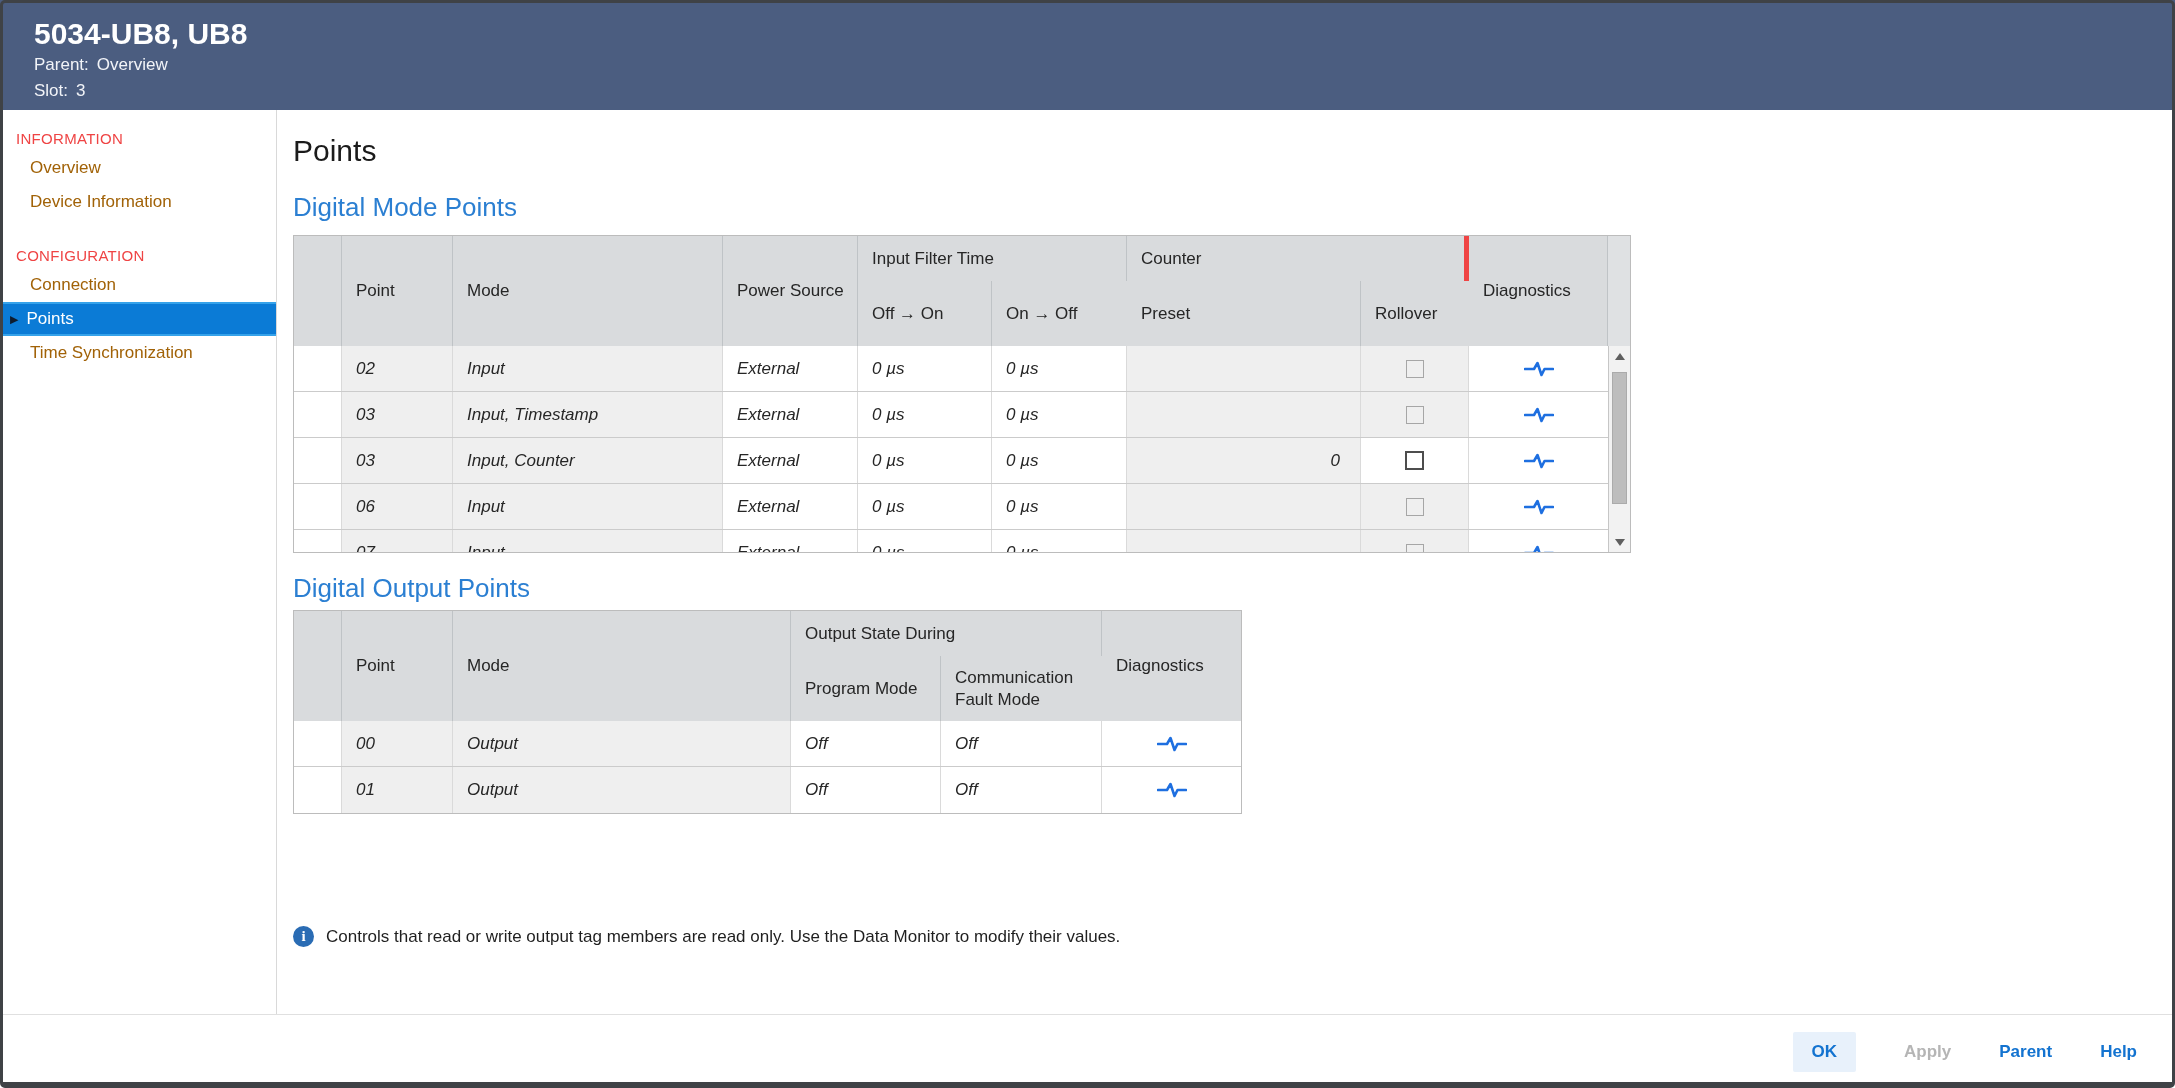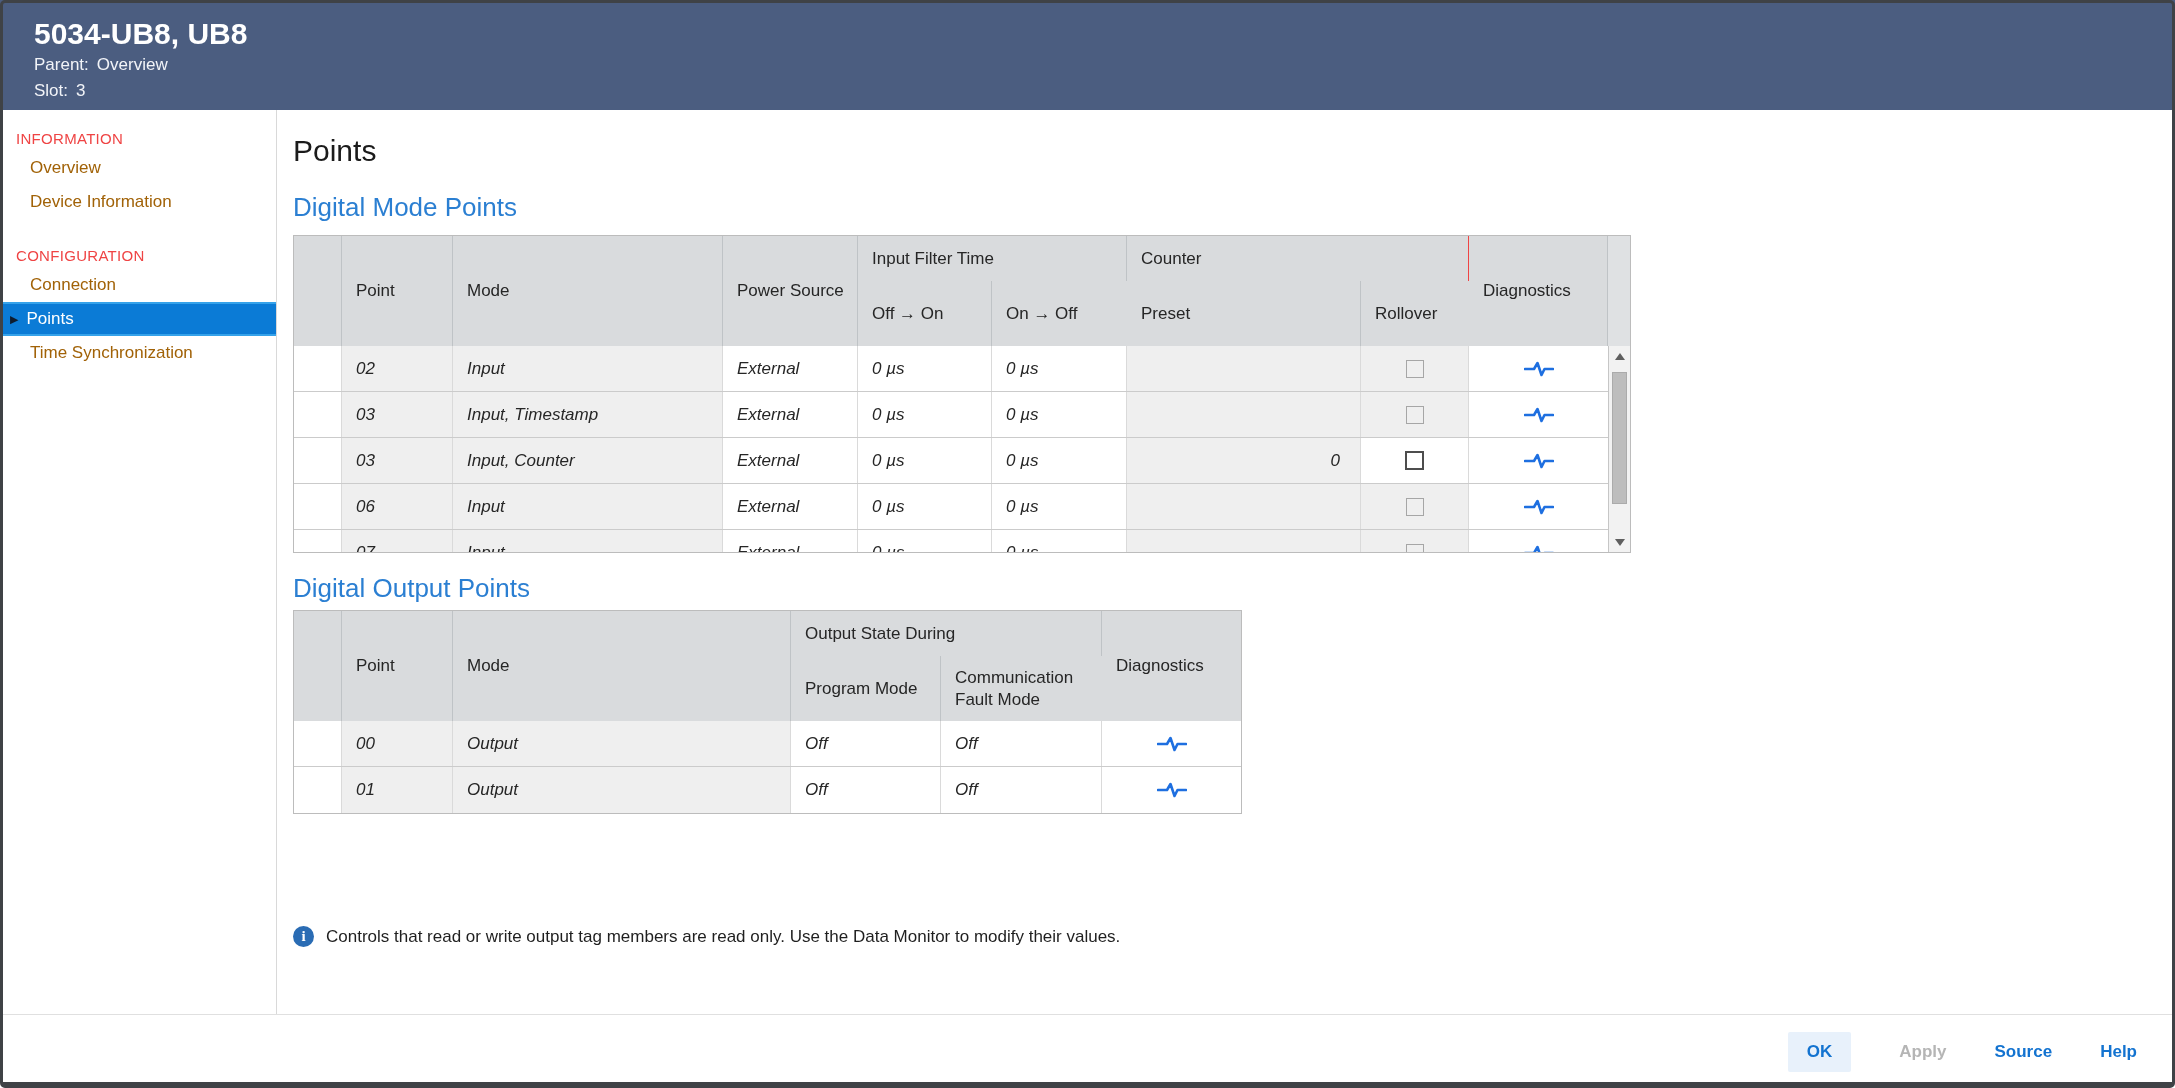--- a/index.html
+++ b/index.html
@@ -127,21 +127,21 @@
         <div class="ghead ihead">
           <div class="hc span2" style="grid-column:1"></div>
           <div class="hc span2" style="grid-column:2">Point</div>
           <div class="hc span2" style="grid-column:3">Mode</div>
           <div class="hc grp" style="grid-column:5 / span 2;grid-row:1;border-right:1px solid #bfc3c6">Input Filter Time</div>
           <div class="hc span2" style="grid-column:4">
               <span class="wrap2">Power Source</span>
             </div>
           <div class="hc sub" style="grid-column:5">Off → On</div>
           <div class="hc sub nol" style="grid-column:6">On → Off</div>
-          <div class="hc grp" style="grid-column:7 / span 2;grid-row:1;border-right:1px solid #ef4444">Counter</div>
+          <div class="hc grp" style="grid-column:7 / span 2;grid-row:1;border-right:5px solid #ef4444">Counter</div>
           <div class="hc sub" style="grid-column:7">Preset</div>
           <div class="hc sub nol" style="grid-column:8">Rollover</div>
           <div class="hc span2" style="grid-column:9">Diagnostics</div>
           <div class="hc fill" style="grid-column:10"></div>
         </div>
 
         <div class="ibody">
 
           <div class="trow irow">
             <div class="cell sel"></div>
@@ -288,16 +288,16 @@
       <div class="note">
         <span class="info-ic">i</span>
         <span>Controls that read or write output tag members are read only. Use the Data Monitor to modify their values.</span>
       </div>
     </div>
   </div>
 
   <div class="footer">
     <button class="btn ok">OK</button>
     <button class="btn disabled">Apply</button>
-    <button class="btn">Source</button>
+    <button class="btn">Parent</button>
     <button class="btn">Help</button>
   </div>
 </div>
 
 </body></html>

